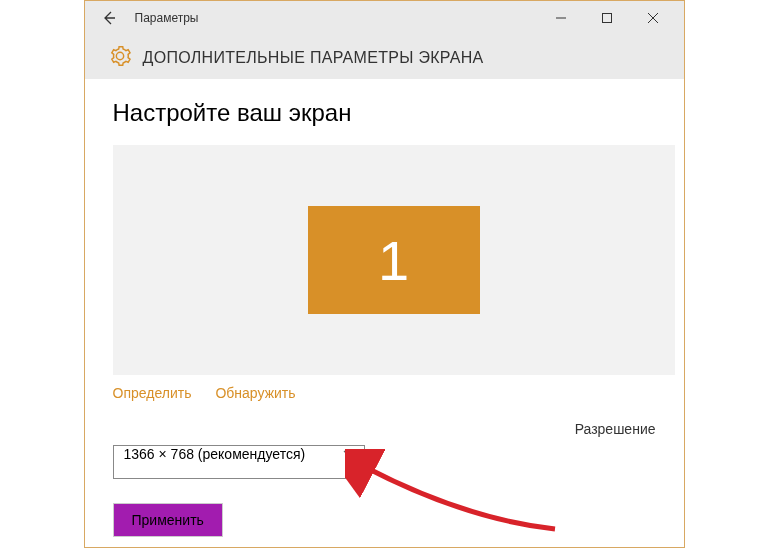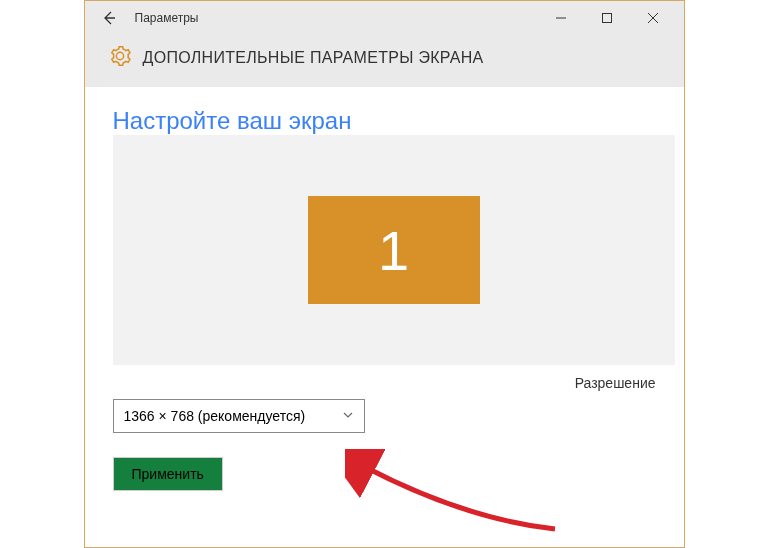--- a/index.html
+++ b/index.html
@@ -3,34 +3,34 @@
   <meta charset="utf-8">
   <style>
     * { box-sizing: border-box; margin: 0; padding: 0; }
     body { font-family: "Segoe UI", Tahoma, sans-serif; background: #fff; width: 768px; height: 548px; overflow: hidden; position: relative; }
     .window { width: 601px; height: 548px; margin: 0 auto; border: 1px solid #d8a862; background: #fff; position: relative; }
     .titlebar { height: 34px; background: #eaeaea; display: flex; align-items: center; padding: 0 8px; }
     .back-btn { width: 32px; height: 32px; display: flex; align-items: center; justify-content: center; cursor: pointer; }
     .app-title { font-size: 12px; color: #333; margin-left: 10px; }
     .win-controls { margin-left: auto; display: flex; gap: 0; }
     .win-btn { width: 46px; height: 30px; display: flex; align-items: center; justify-content: center; cursor: pointer; }
-    .header-section { background: #eaeaea; padding: 10px 24px 16px; display: flex; align-items: center; gap: 12px; }
+    .header-section { background: #eaeaea; padding: 10px 24px 8px; display: flex; align-items: center; gap: 12px; }
     .gear-icon { color: #d89028; }
     .header-title { font-size: 16px; color: #333; letter-spacing: 0.3px; }
     .content { padding: 20px 28px 0; background: #fff; position: relative; }
-    .section-title { font-size: 24px; font-weight: 300; color: #3b82f6; }
+    .section-title { font-size: 24px; font-weight: 300; color: #000000; margin-bottom: 18px; }
     .monitor-canvas { width: 562px; height: 230px; background: #f2f2f2; display: flex; align-items: center; justify-content: center; margin-bottom: 10px; }
     .monitor-box { width: 172px; height: 108px; background: #d89028; color: #fff; display: flex; align-items: center; justify-content: center; font-size: 56px; font-weight: 300; }
     .link-row { display: flex; gap: 24px; margin-bottom: 20px; }
     .link { color: #d89028; font-size: 14px; cursor: pointer; }
     .field-label { font-size: 14px; color: #333; margin-bottom: 8px; text-align: right; }
-    .dropdown { width: 252px; height: 34px; border: 1px solid #888; display: flex; align-items: center; justify-content: space-between; padding: 0 10px; font-size: 14px; cursor: pointer; background: #fff; }
+    .dropdown { width: 252px; height: 34px; border: 1px solid #888; display: flex; align-items: flex-start; justify-content: space-between; padding: 0 10px; font-size: 14px; cursor: pointer; background: #fff; }
     .chevron { color: #666; }
     .button-row { display: flex; gap: 14px; margin-top: 24px; }
-    .btn { height: 34px; padding: 0 18px; background: #15803d; border: 1px solid #ccc; font-size: 14px; cursor: pointer; display: flex; align-items: center; }
+    .btn { height: 34px; padding: 0 18px; background: #a21caf; border: 1px solid #ccc; font-size: 14px; cursor: pointer; display: flex; align-items: center; }
     .arrow-annotation { position: absolute; left: 260px; top: 448px; pointer-events: none; }
   </style>
 </head>
 <body>
 
 <div class="window">
 
   <div class="titlebar">
     <div class="back-btn">
       <svg width="16" height="16" viewBox="0 0 16 16">
@@ -68,20 +68,24 @@
 
   <div class="content">
     <h1 class="section-title">Настройте ваш экран</h1>
 
     <div class="monitor-canvas">
       <div class="monitor-box">
         <span>1</span>
       </div>
     </div>
 
+    <div class="link-row">
+      <span class="link">Определить</span>
+      <span class="link">Обнаружить</span>
+    </div>
 
     <div class="field-label">Разрешение</div>
     <div class="dropdown">
       <span>1366 × 768 (рекомендуется)</span>
       <span class="chevron">
         <svg width="12" height="12" viewBox="0 0 12 12">
             <path d="M2 4 L6 8 L10 4" stroke="#666" stroke-width="1.2" fill="none"></path>
           </svg>
       </span>
     </div>

